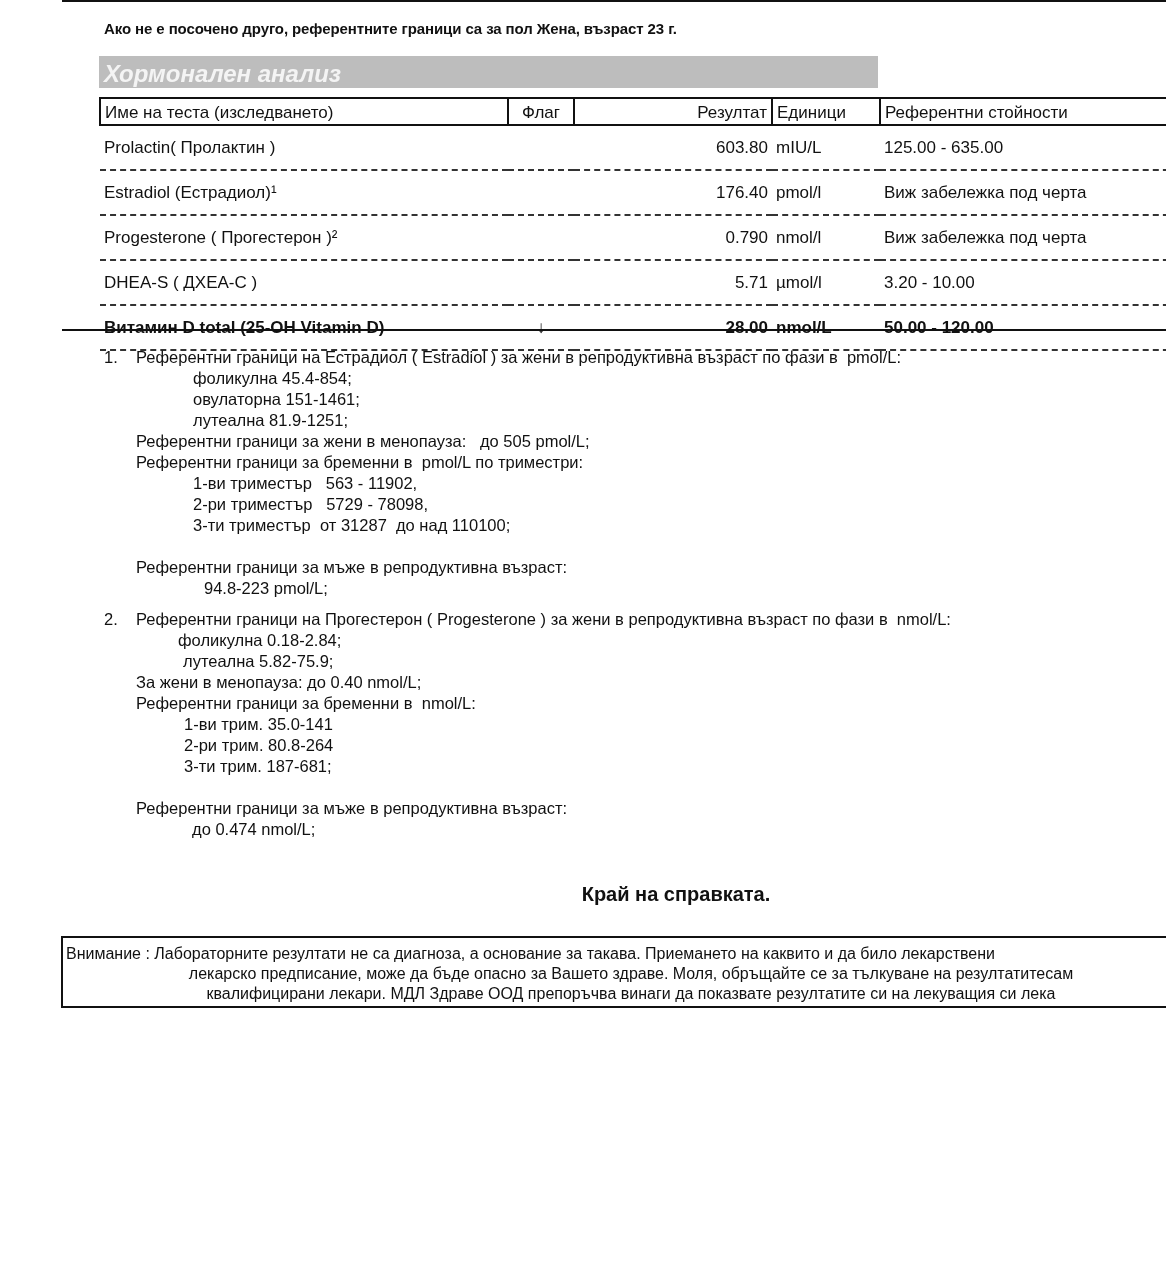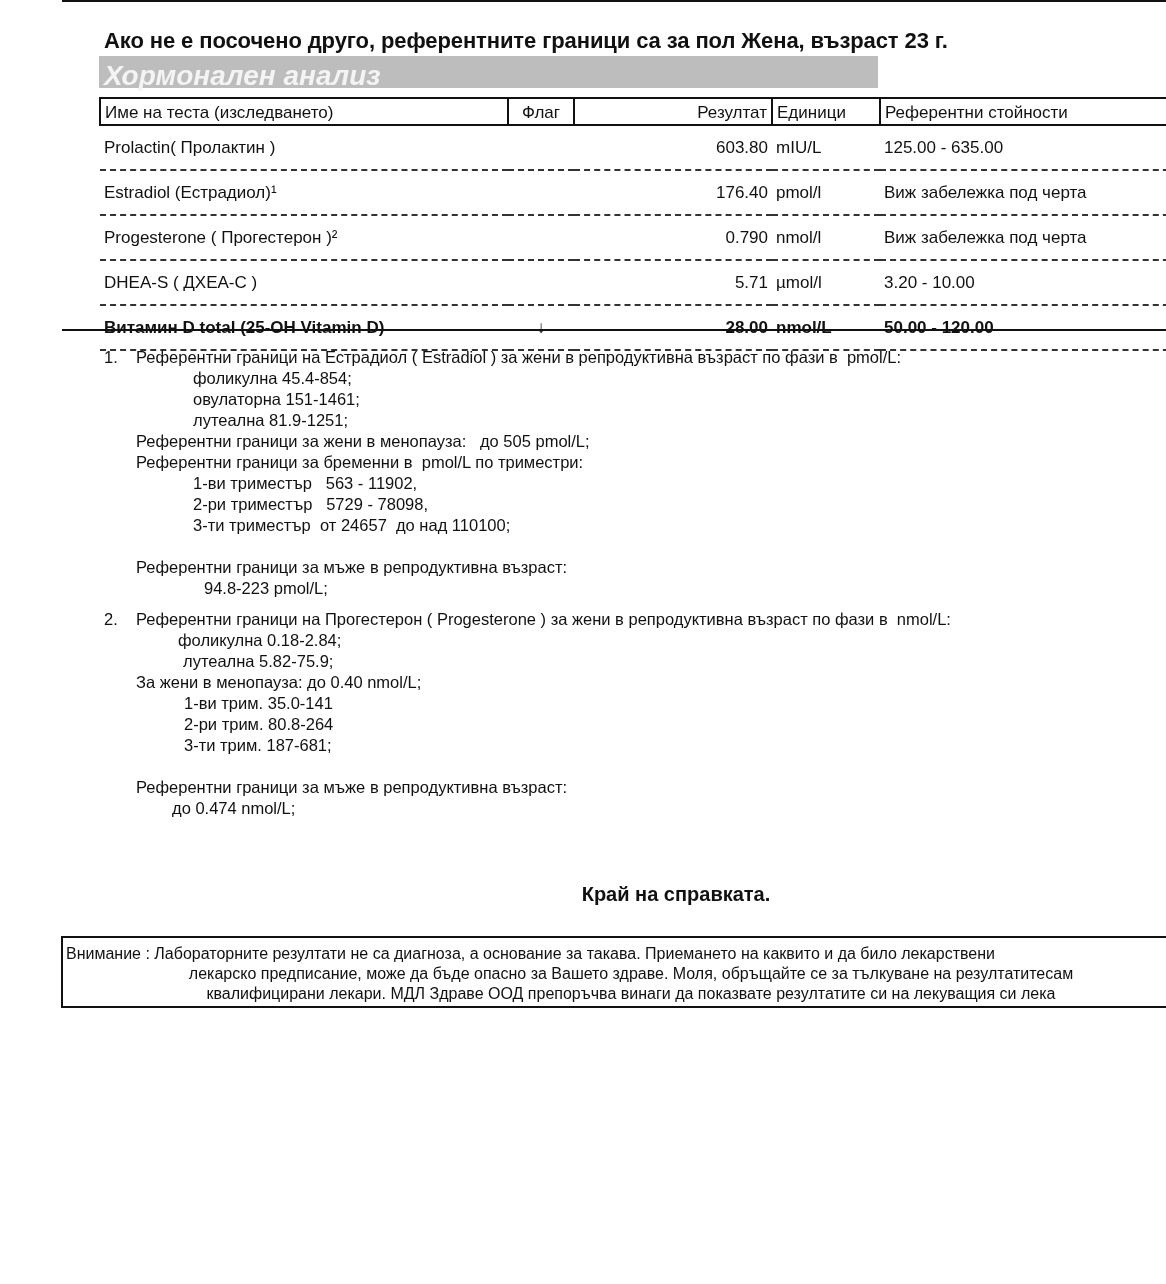--- a/index.html
+++ b/index.html
@@ -2,29 +2,29 @@
 <html><head>
   <meta charset="utf-8">
   <style>
     html, body { margin: 0; padding: 0; background: #ffffff; }
     body {
       width: 1166px; height: 1284px; position: relative; overflow: hidden;
       font-family: "Liberation Sans", sans-serif; color: #111;
     }
     .top-rule { position: absolute; left: 62px; right: 0; top: 0; height: 2px; background: #111; }
     .intro {
-      position: absolute; left: 104px; top: 28px; font-size: 22px; font-weight: bold;
+      position: absolute; left: 104px; top: 20px; font-size: 15px; font-weight: bold;
       letter-spacing: -0.1px;
     }
     .section-band {
       position: absolute; left: 99px; top: 56px; width: 779px; height: 32px;
       background: #bdbdbd;
     }
     .section-band span {
-      position: absolute; left: 5px; top: 4px; font-size: 28px; font-style: italic;
+      position: absolute; left: 5px; top: 4px; font-size: 24px; font-style: italic;
       font-weight: bold; color: #f4f4f4;
     }
     table.results {
       position: absolute; left: 99px; top: 97px; border-collapse: collapse;
       font-size: 17px; width: 1080px;
     }
     table.results th {
       font-weight: normal; text-align: left; padding: 3px 4px 0 4px; height: 22px;
       border-top: 2px solid #111; border-bottom: 2px solid #111;
       border-left: 2px solid #111; white-space: nowrap;
@@ -44,21 +44,21 @@
     .col-unit { width: 98px; }
     .mid-rule { position: absolute; left: 62px; right: 0; top: 329px; height: 2px; background: #111; }
     .notes { position: absolute; left: 104px; top: 347px; font-size: 16.5px; line-height: 21px; }
     .note { position: relative; }
     .note .num { position: absolute; left: 0; top: 0; }
     .note .line { white-space: pre; margin-left: 32px; }
     .note .i1 { margin-left: 89px; }
     .note .i2 { margin-left: 100px; }
     .note .i3 { margin-left: 74px; }
     .note .i4 { margin-left: 79px; }
-    .note .i5 { margin-left: 68px; }
+    .note .i5 { margin-left: 88px; }
     .note .i6 { margin-left: 80px; }
     .gap { height: 21px; }
     .gap-s { height: 10px; }
     .end-text {
       position: absolute; left: 0; width: 1352px; text-align: center; top: 883px;
       font-size: 20px; font-weight: bold;
     }
     .disclaimer {
       position: absolute; left: 61px; top: 936px; width: 1140px; height: 72px;
       border: 2px solid #111; box-sizing: border-box; font-size: 16px; line-height: 20px;
@@ -133,32 +133,33 @@
   <div class="note">
     <span class="num">1.</span>
     <div class="line">Референтни граници на Естрадиол ( Estradiol ) за жени в репродуктивна възраст по фази в  pmol/L:</div>
     <div class="line i1">фоликулна 45.4-854;</div>
     <div class="line i1">овулаторна 151-1461;</div>
     <div class="line i1">лутеална 81.9-1251;</div>
     <div class="line">Референтни граници за жени в менопауза:   до 505 pmol/L;</div>
     <div class="line">Референтни граници за бременни в  pmol/L по триместри:</div>
     <div class="line i1">1-ви триместър   563 - 11902,</div>
     <div class="line i1">2-ри триместър   5729 - 78098,</div>
-    <div class="line i1">3-ти триместър  от 24657  до над 110100;</div>
+    <div class="line i1">3-ти триместър  от 31287  до над 110100;</div>
     <div class="gap"></div>
     <div class="line">Референтни граници за мъже в репродуктивна възраст:</div>
     <div class="line i2">94.8-223 pmol/L;</div>
   </div>
   <div class="gap-s"></div>
   <div class="note">
     <span class="num">2.</span>
     <div class="line">Референтни граници на Прогестерон ( Progesterone ) за жени в репродуктивна възраст по фази в  nmol/L:</div>
     <div class="line i3">фоликулна 0.18-2.84;</div>
     <div class="line i4">лутеална 5.82-75.9;</div>
     <div class="line">За жени в менопауза: до 0.40 nmol/L;</div>
+    <div class="line">Референтни граници за бременни в  nmol/L:</div>
     <div class="line i6">1-ви трим. 35.0-141</div>
     <div class="line i6">2-ри трим. 80.8-264</div>
     <div class="line i6">3-ти трим. 187-681;</div>
     <div class="gap"></div>
     <div class="line">Референтни граници за мъже в репродуктивна възраст:</div>
     <div class="line i5">до 0.474 nmol/L;</div>
   </div>
 </div>
 
 <div class="end-text">Край на справката.</div>

